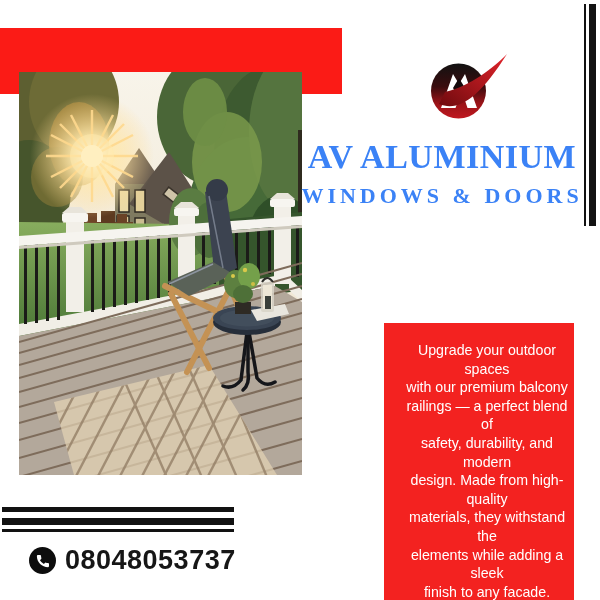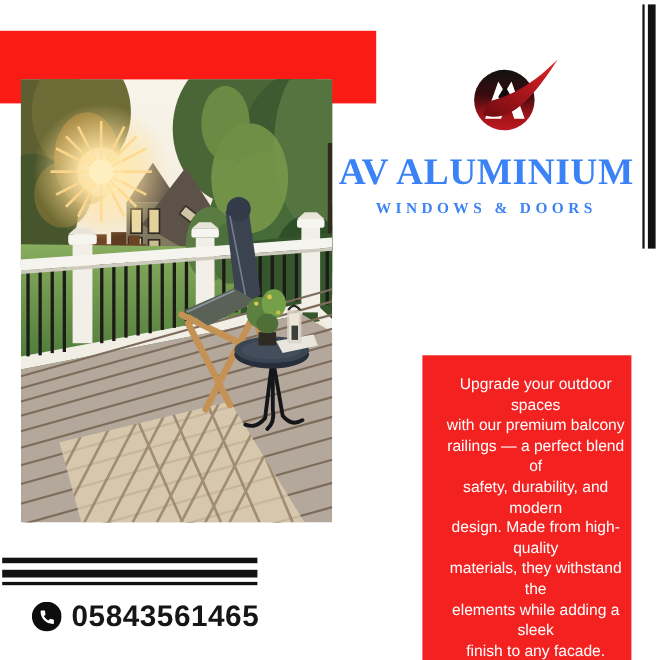--- a/index.html
+++ b/index.html
@@ -18,21 +18,21 @@
   .vlines .thin{width:2px;height:100%;background:#121212;}
   .vlines .thick{width:7px;height:100%;background:#121212;}
 
   
   .logo{position:absolute;left:399px;top:45px;width:120px;height:92px;}
 
   
   .brand{position:absolute;left:297px;top:140px;width:290px;text-align:center;color:#3b82f6;}
   .brand-title{font-family:"Liberation Serif", serif;font-weight:700;font-size:34px;
                letter-spacing:0.5px;line-height:1.0;white-space:nowrap;}
-  .brand-tagline{font-family:"Liberation Serif", serif;font-weight:700;font-size:14px;
+  .brand-tagline{font-family:"Liberation Serif", serif;font-weight:700;font-size:22px;
                  letter-spacing:4px;margin-top:9px;white-space:nowrap;}
 
   
   .info-box{position:absolute;left:384px;top:323px;width:190px;height:277px;background:#f32220;
             box-sizing:border-box;padding:18px 2px 0 18px;}
   .info-box p{margin:0;color:#ffffff;font-size:14.2px;line-height:18.6px;text-align:center;
               white-space:pre-line;font-family:"Liberation Sans", sans-serif;}
 
   
   .stripes{position:absolute;left:2px;top:507px;width:232px;}
@@ -307,16 +307,16 @@
     <div class="s3"></div>
   </div>
 
   <div class="phone-row">
     <span style="line-height:0;">
       <svg width="27" height="27" viewBox="0 0 24 24">
         <circle cx="12" cy="12" r="12" fill="#0d0d0d"></circle>
         <path fill="#ffffff" d="M16.9 14.2c-.62 0-1.23-.1-1.8-.29a.78.78 0 0 0-.79.19l-1.08 1.08a11.1 11.1 0 0 1-3.51-3.51l1.08-1.09c.21-.2.28-.5.19-.78-.19-.58-.29-1.19-.29-1.81 0-.43-.35-.78-.78-.78H7.78c-.43 0-.78.35-.78.78 0 5.52 4.48 10 10 10 .43 0 .78-.35.78-.78v-2.13c0-.43-.35-.78-.78-.78z"></path>
       </svg>
     </span>
-    <span class="phone-number">05843561465</span>
+    <span class="phone-number">08048053737</span>
   </div>
 
 </div>
 
 </body></html>

